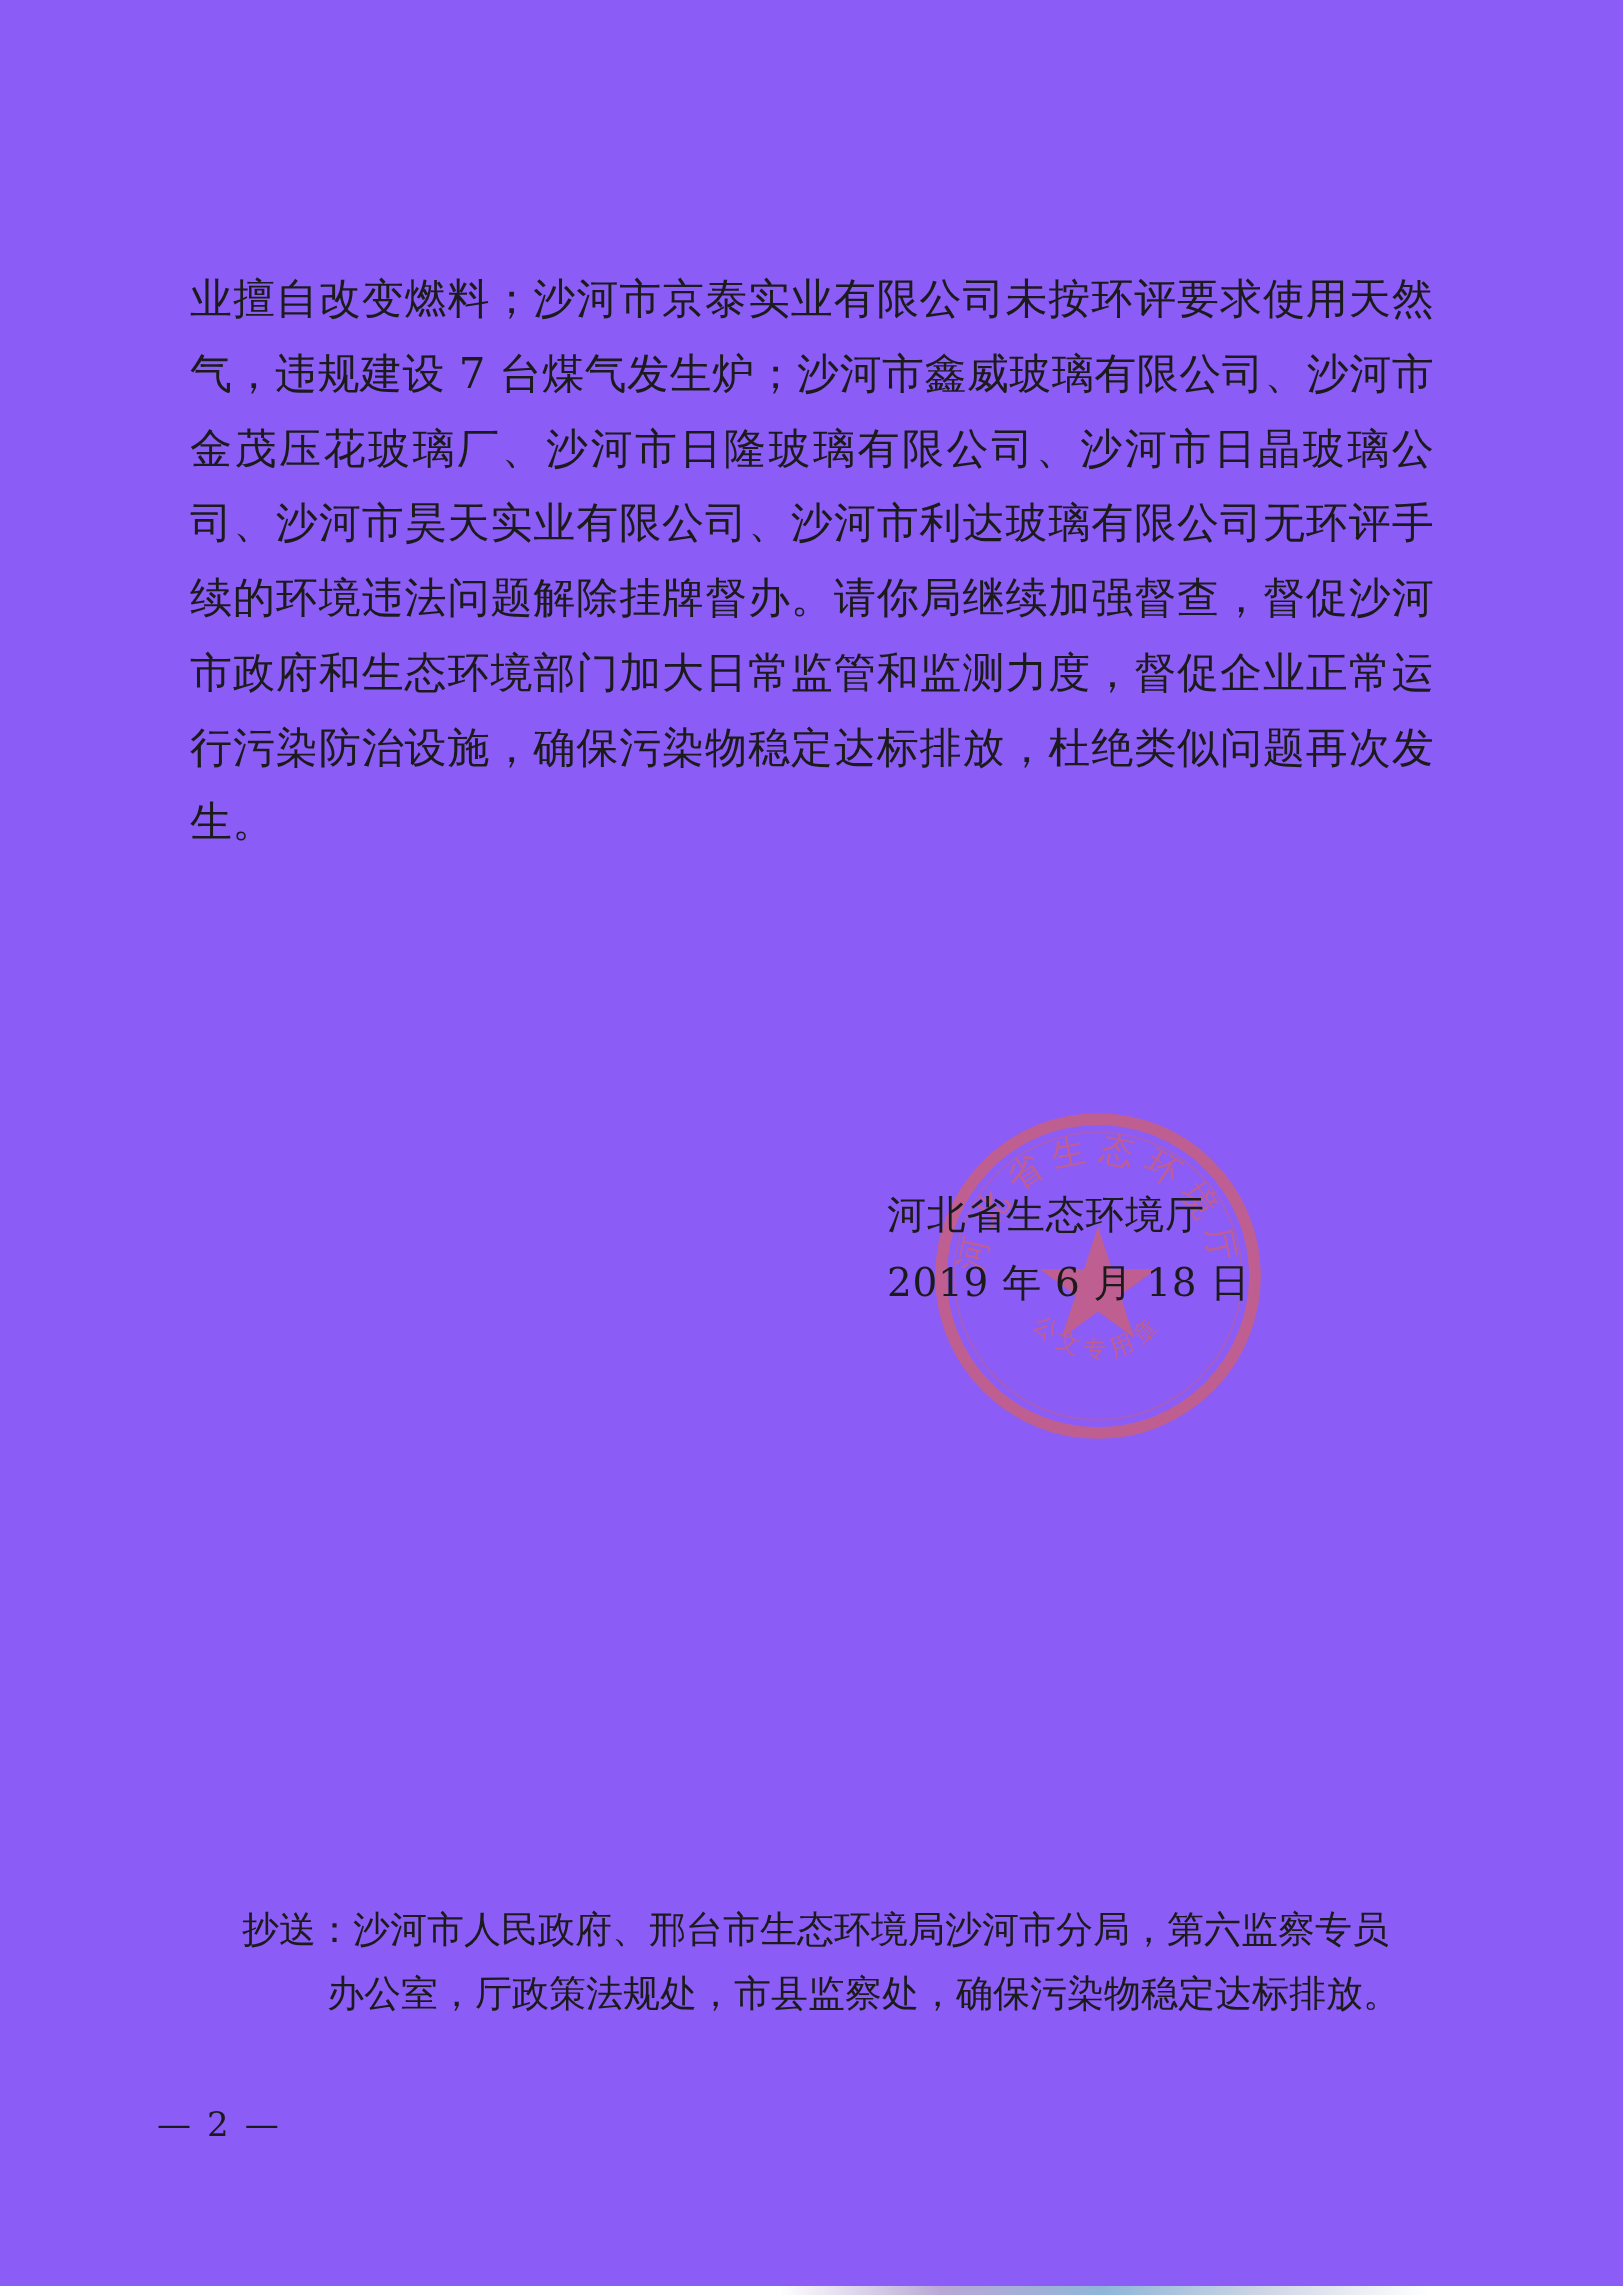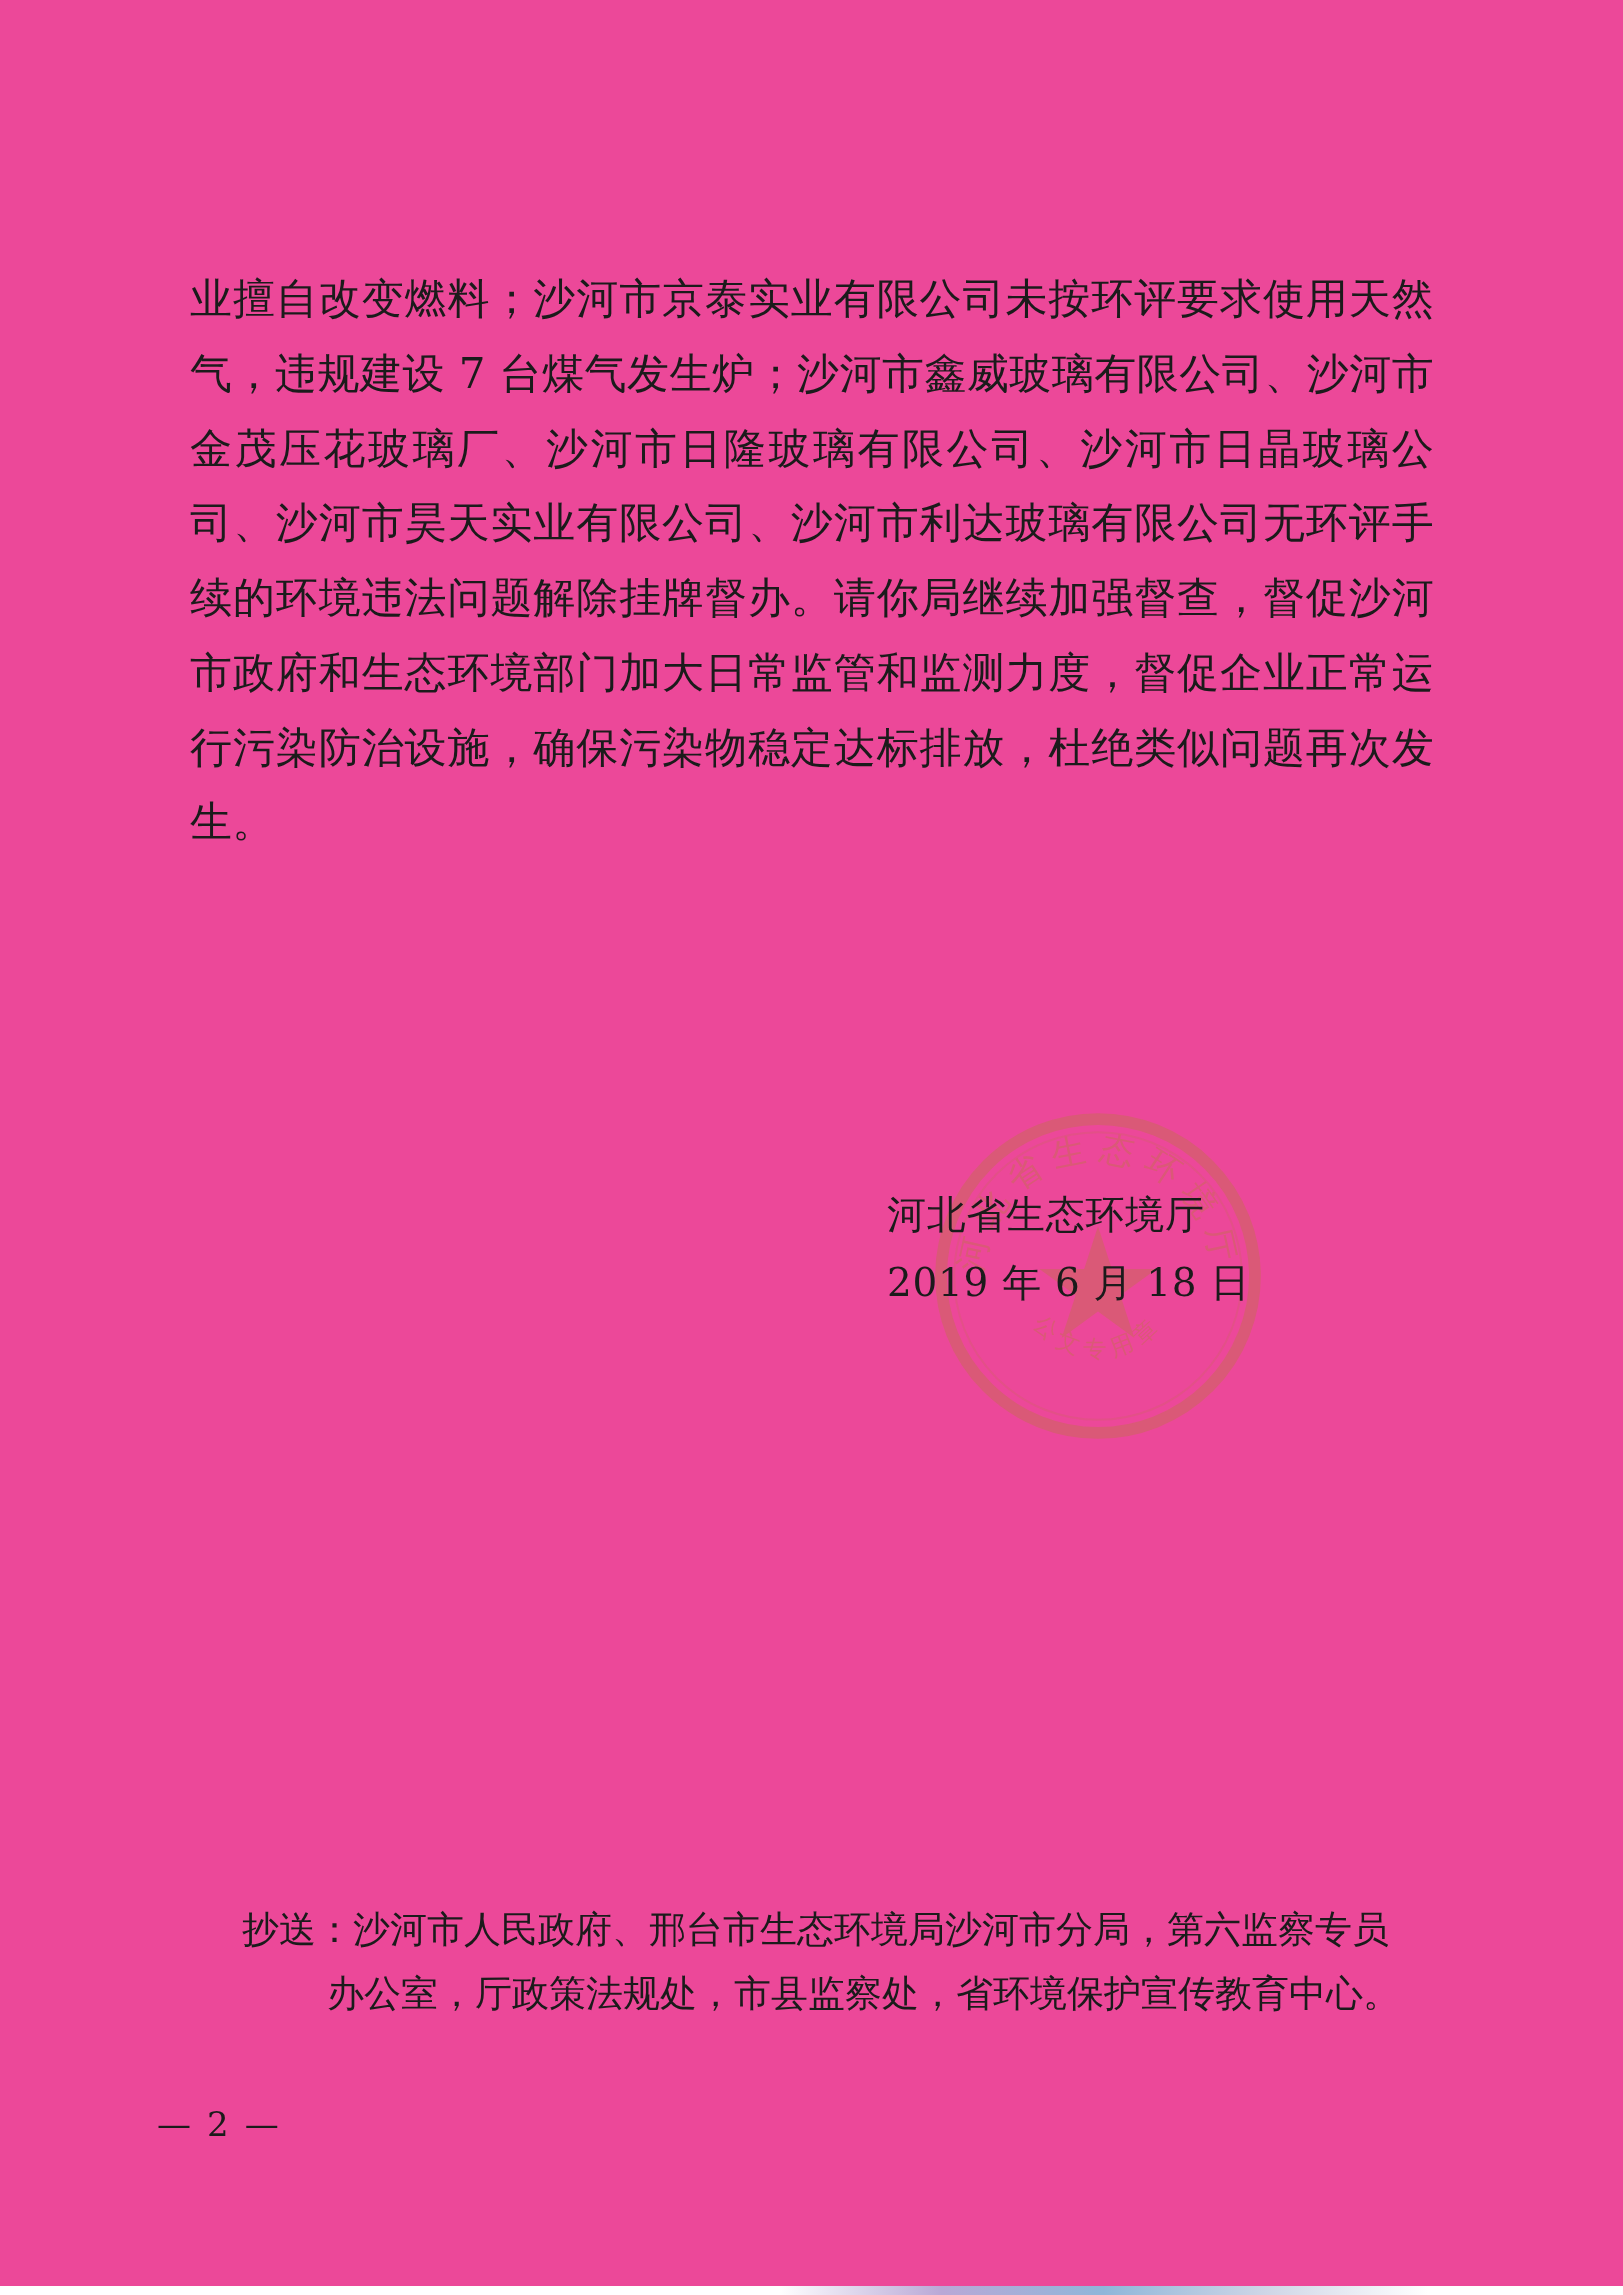--- a/index.html
+++ b/index.html
@@ -7,21 +7,21 @@
     padding: 0;
     background: #ffffff;
   }
   body {
     font-family: "Liberation Serif", serif;
   }
   .page {
     position: relative;
     width: 1623px;
     height: 2295px;
-    background: #ec4899;
+    background: #8b5cf6;
     overflow: hidden;
   }
   .body-text {
     position: absolute;
     left: 190px;
     top: 262px;
     width: 1244px;
     font-size: 42px;
     line-height: 1.78;
     letter-spacing: 0.3px;
@@ -119,20 +119,20 @@
     </svg>
   </div>
 
   <div class="signature-block">
     <div>河北省生态环境厅</div>
     <div>2019 年 6 月 18 日</div>
   </div>
 
   <div class="cc-block">
     <div class="cc-line1">抄送：沙河市人民政府、邢台市生态环境局沙河市分局，第六监察专员</div>
-    <div class="cc-line2">办公室，厅政策法规处，市县监察处，省环境保护宣传教育中心。</div>
+    <div class="cc-line2">办公室，厅政策法规处，市县监察处，确保污染物稳定达标排放。</div>
   </div>
 
   <div class="page-number">— 2 —</div>
 
   <div class="footer-strip"></div>
 </div>
 
 
 </body></html>

